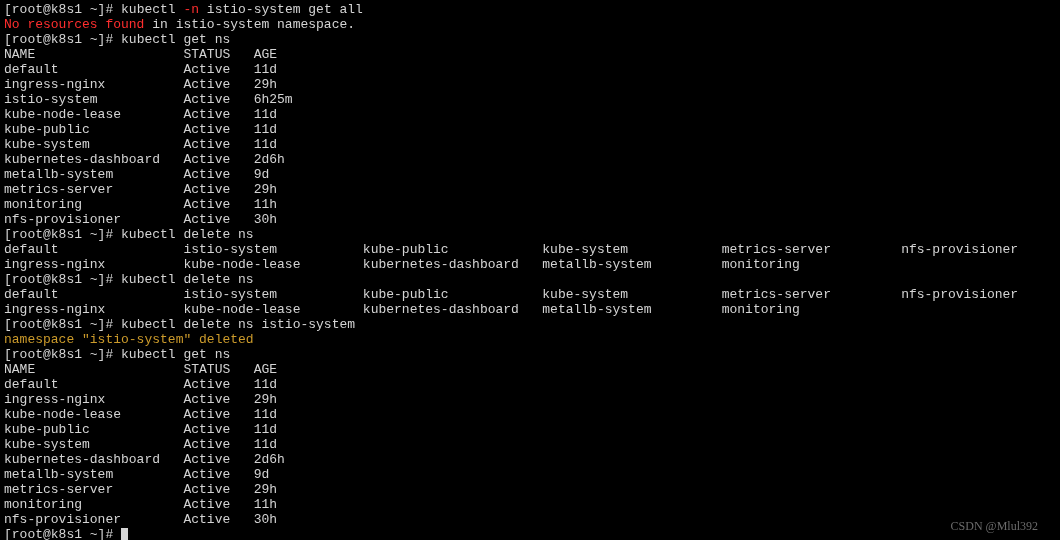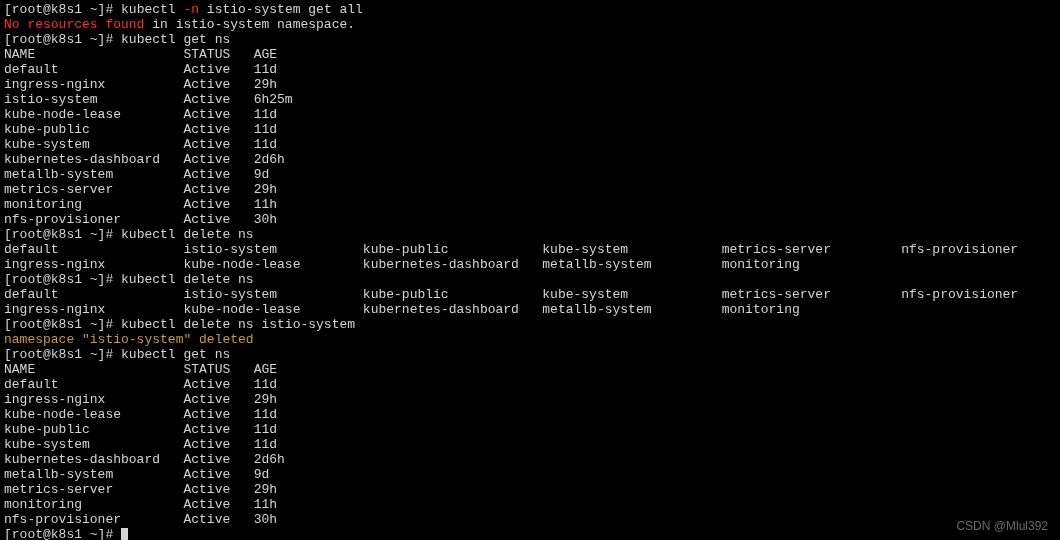--- a/index.html
+++ b/index.html
@@ -24,24 +24,24 @@
   .white { color: #d4d4d4; text-align: center; }
   .cursor {
     display: inline-block;
     width: 7px;
     height: 14px;
     background: #d4d4d4;
     vertical-align: text-bottom;
   }
   #watermark {
     position: absolute;
-    right: 12px;
+    right: 22px;
     bottom: 6px;
     color: #6b6b6b;
     font-size: 12px;
-    font-family: Liberation Sans, sans-serif;
+    font-family: Liberation Serif, serif;
   }
 </style>
 </head>
 <body>
 
 <div id="terminal"><div class="ln"><span class="white">[root@k8s1 ~]# </span><span class="white">kubectl </span><span class="red">-n</span><span class="white"> istio-system get all</span></div><div class="ln"><span class="red">No resources found</span><span class="white"> in istio-system namespace.</span></div><div class="ln"><span class="white">[root@k8s1 ~]# </span><span class="white">kubectl get ns</span></div><div class="ln"><span>NAME                   STATUS   AGE</span></div><div class="ln"><span>default                Active   11d</span></div><div class="ln"><span>ingress-nginx          Active   29h</span></div><div class="ln"><span>istio-system           Active   6h25m</span></div><div class="ln"><span>kube-node-lease        Active   11d</span></div><div class="ln"><span>kube-public            Active   11d</span></div><div class="ln"><span>kube-system            Active   11d</span></div><div class="ln"><span>kubernetes-dashboard   Active   2d6h</span></div><div class="ln"><span>metallb-system         Active   9d</span></div><div class="ln"><span>metrics-server         Active   29h</span></div><div class="ln"><span>monitoring             Active   11h</span></div><div class="ln"><span>nfs-provisioner        Active   30h</span></div><div class="ln"><span class="white">[root@k8s1 ~]# </span><span class="white">kubectl delete ns </span></div><div class="ln"><span>default                istio-system           kube-public            kube-system            metrics-server         nfs-provisioner        </span></div><div class="ln"><span>ingress-nginx          kube-node-lease        kubernetes-dashboard   metallb-system         monitoring                                    </span></div><div class="ln"><span class="white">[root@k8s1 ~]# </span><span class="white">kubectl delete ns </span></div><div class="ln"><span>default                istio-system           kube-public            kube-system            metrics-server         nfs-provisioner        </span></div><div class="ln"><span>ingress-nginx          kube-node-lease        kubernetes-dashboard   metallb-system         monitoring                                    </span></div><div class="ln"><span class="white">[root@k8s1 ~]# </span><span class="white">kubectl delete ns istio-system</span></div><div class="ln yellow"><span>namespace "istio-system" deleted</span></div><div class="ln"><span class="white">[root@k8s1 ~]# </span><span class="white">kubectl get ns</span></div><div class="ln"><span>NAME                   STATUS   AGE</span></div><div class="ln"><span>default                Active   11d</span></div><div class="ln"><span>ingress-nginx          Active   29h</span></div><div class="ln"><span>kube-node-lease        Active   11d</span></div><div class="ln"><span>kube-public            Active   11d</span></div><div class="ln"><span>kube-system            Active   11d</span></div><div class="ln"><span>kubernetes-dashboard   Active   2d6h</span></div><div class="ln"><span>metallb-system         Active   9d</span></div><div class="ln"><span>metrics-server         Active   29h</span></div><div class="ln"><span>monitoring             Active   11h</span></div><div class="ln"><span>nfs-provisioner        Active   30h</span></div><div class="ln"><span class="white">[root@k8s1 ~]# </span><span class="cursor"></span></div></div>
 <div id="watermark">CSDN @Mlul392</div>
 
 </body></html>

